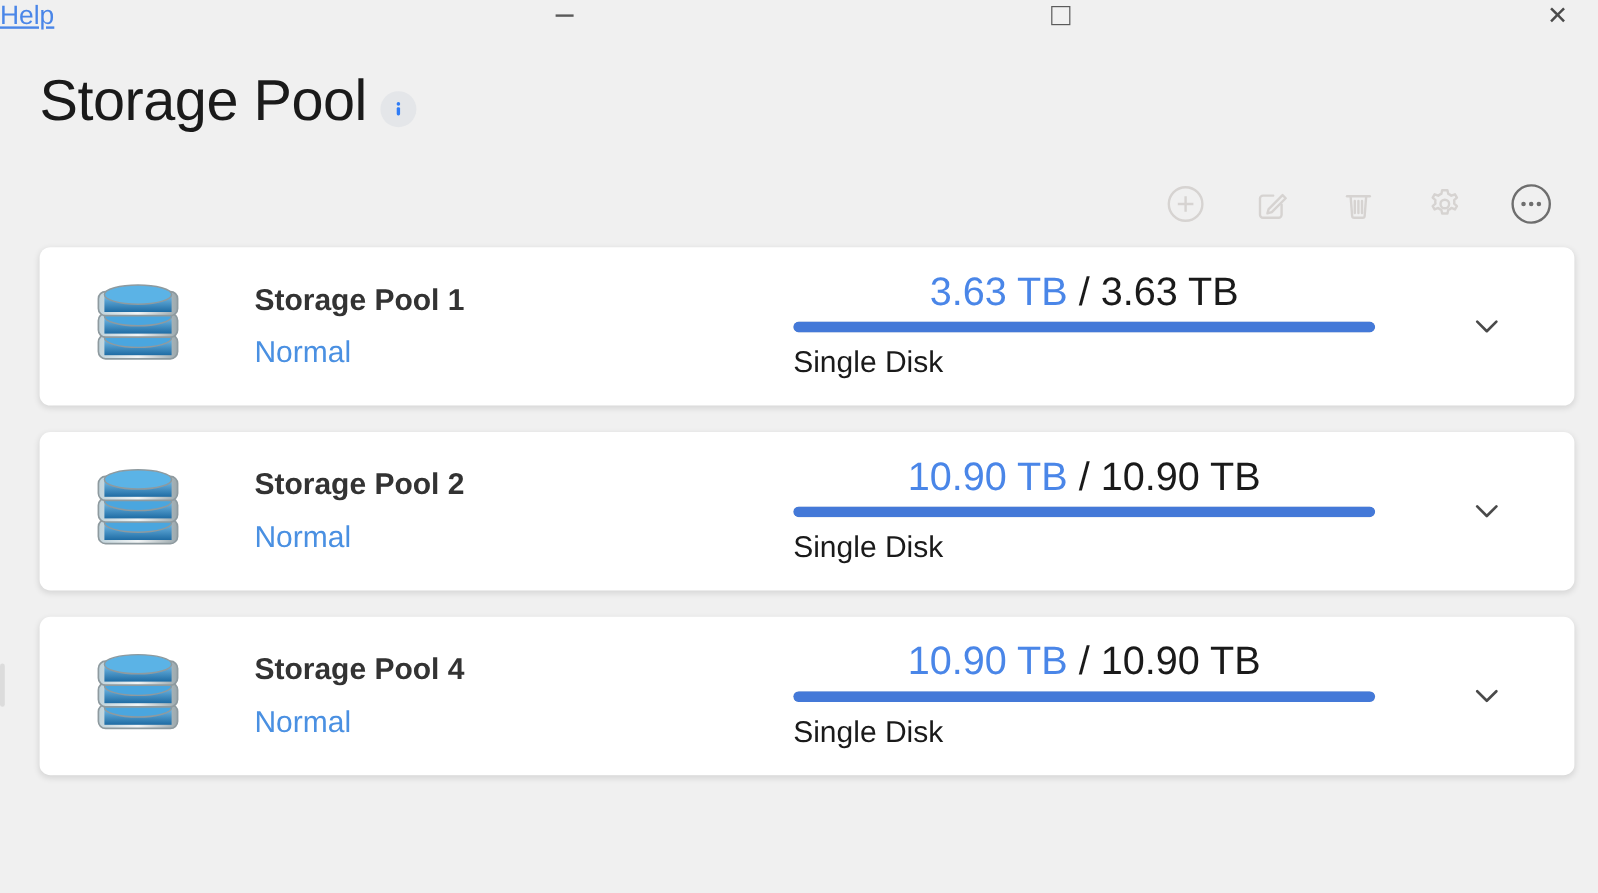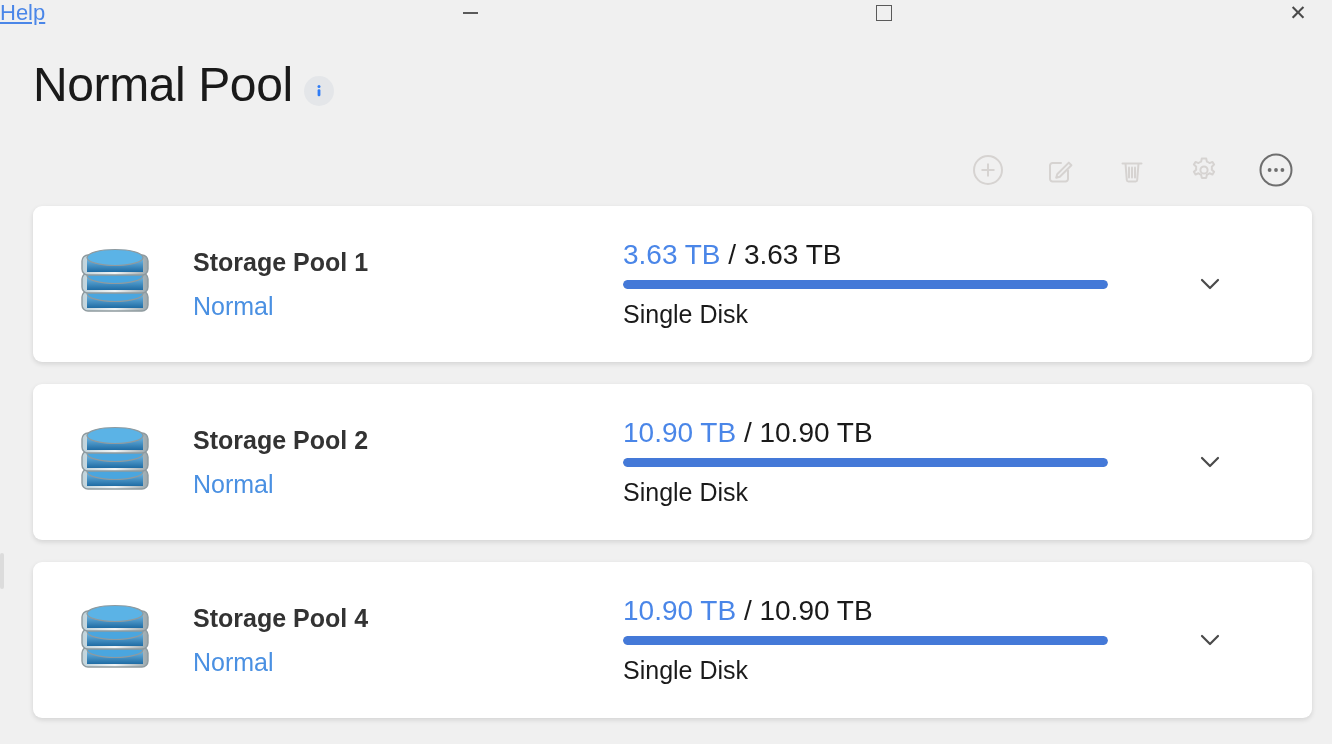--- a/index.html
+++ b/index.html
@@ -115,25 +115,26 @@
     position: absolute;
     top: 206px;
     left: 33px;
     width: 1279px;
   }
   .pool-card {
     position: relative;
     background: #ffffff;
     border-radius: 9px;
     box-shadow: 0 2px 5px rgba(0,0,0,0.12);
-    height: 156px;
+    height: 132px;
     margin-bottom: 22px;
     display: flex;
     align-items: center;
     cursor: pointer;
+    gap: 19px;
   }
   .pool-icon {
     width: 92px;
     margin-left: 36px;
     flex: 0 0 auto;
     display: flex;
     align-items: center;
     justify-content: center;
   }
   .pool-icon svg { display: block; }
@@ -156,22 +157,22 @@
     margin-top: 14px;
   }
 
   .pool-capacity {
     flex: 1 1 auto;
     margin-right: 0;
     width: 485px;
     flex: 0 0 485px;
   }
   .cap-text {
-    text-align: left;
-    font-size: 28px;
+    text-align: center;
+    font-size: 33px;
     color: #1a1a1a;
     line-height: 28px;
   }
   .cap-used { color: #4a86e8; }
   .cap-sep { color: #1a1a1a; }
   .cap-total { color: #1a1a1a; }
 
   .progress-track {
     margin-top: 11px;
     height: 9px;
@@ -222,21 +223,21 @@
   </div>
   <div class="win-btn">
     <span class="glyph-max"></span>
   </div>
   <div class="win-btn close">
     <span class="glyph-close">✕</span>
   </div>
 </div>
 
 <div class="page-head">
-  <div class="page-title">Normal Pool</div>
+  <div class="page-title">Storage Pool</div>
   <div class="info-icon">
     <svg width="16" height="16" viewBox="0 0 16 16" aria-hidden="true">
       <circle cx="8" cy="3.6" r="1.5" fill="#2f7cf6"></circle>
       <rect x="6.6" y="6.3" width="2.8" height="7" rx="1.2" fill="#2f7cf6"></rect>
     </svg>
   </div>
 </div>
 
 <div class="toolbar">
 

